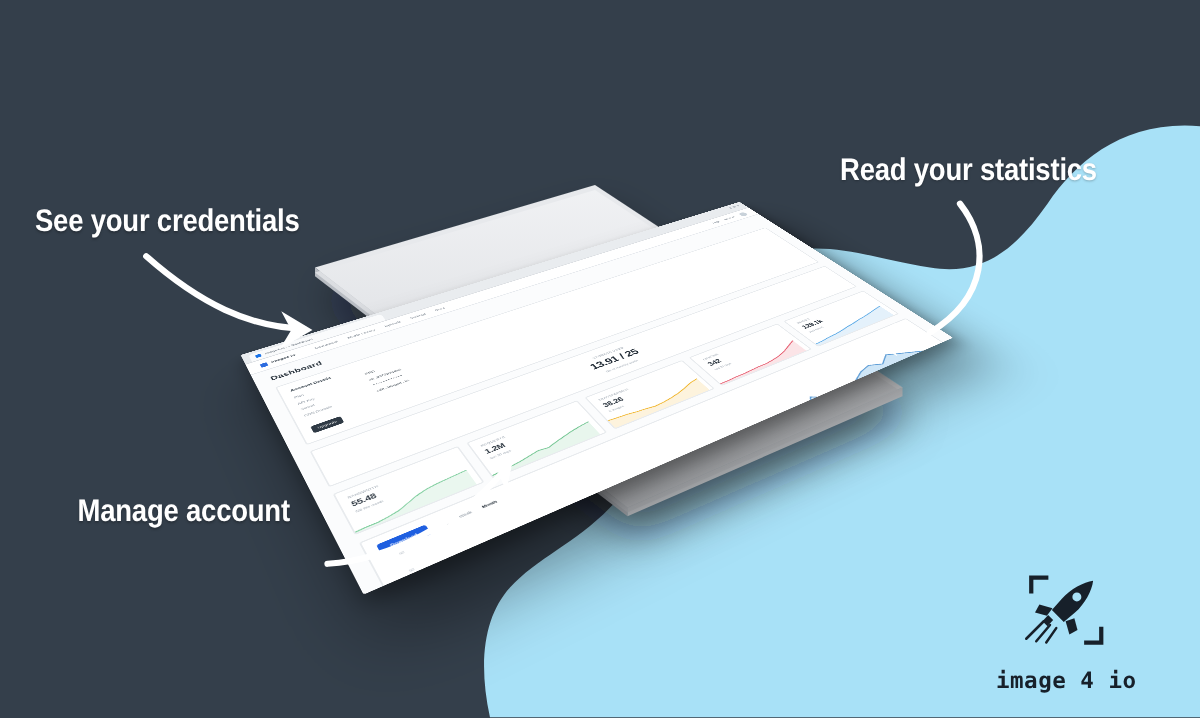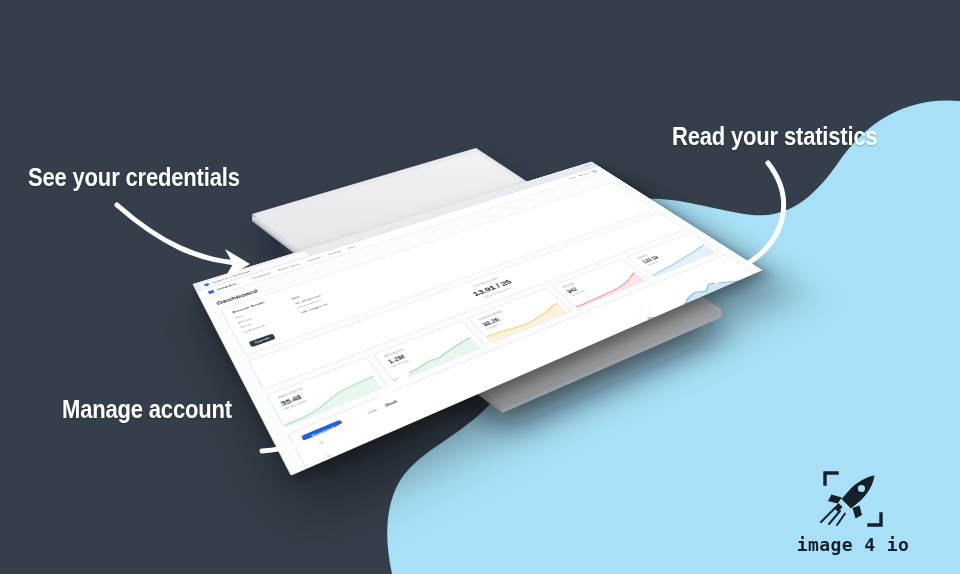--- a/index.html
+++ b/index.html
@@ -135,21 +135,21 @@
   }
   #anno-credentials{left:28px;top:163px;}
   #anno-statistics{left:672px;top:122px;}
   #anno-manage{left:62px;top:395px;}
 
   .arrows{position:absolute;left:0;top:0;width:960px;height:574px;}
 
   
   .logo{
     position:absolute;left:793px;top:455px;width:120px;height:100px;
-    display:flex;flex-direction:column;align-items:center;justify-content:flex-end;
+    display:flex;flex-direction:column;align-items:center;justify-content:space-between;
   }
   .logo-mark{width:84px;height:66px;position:relative;}
   .logo-text{
     font-family:"DejaVu Sans Mono", monospace;
     font-size:18px;font-weight:bold;color:#17202a;letter-spacing:.4px;
     margin-top:2px;
   }
 </style>
 </head>
 <body>

